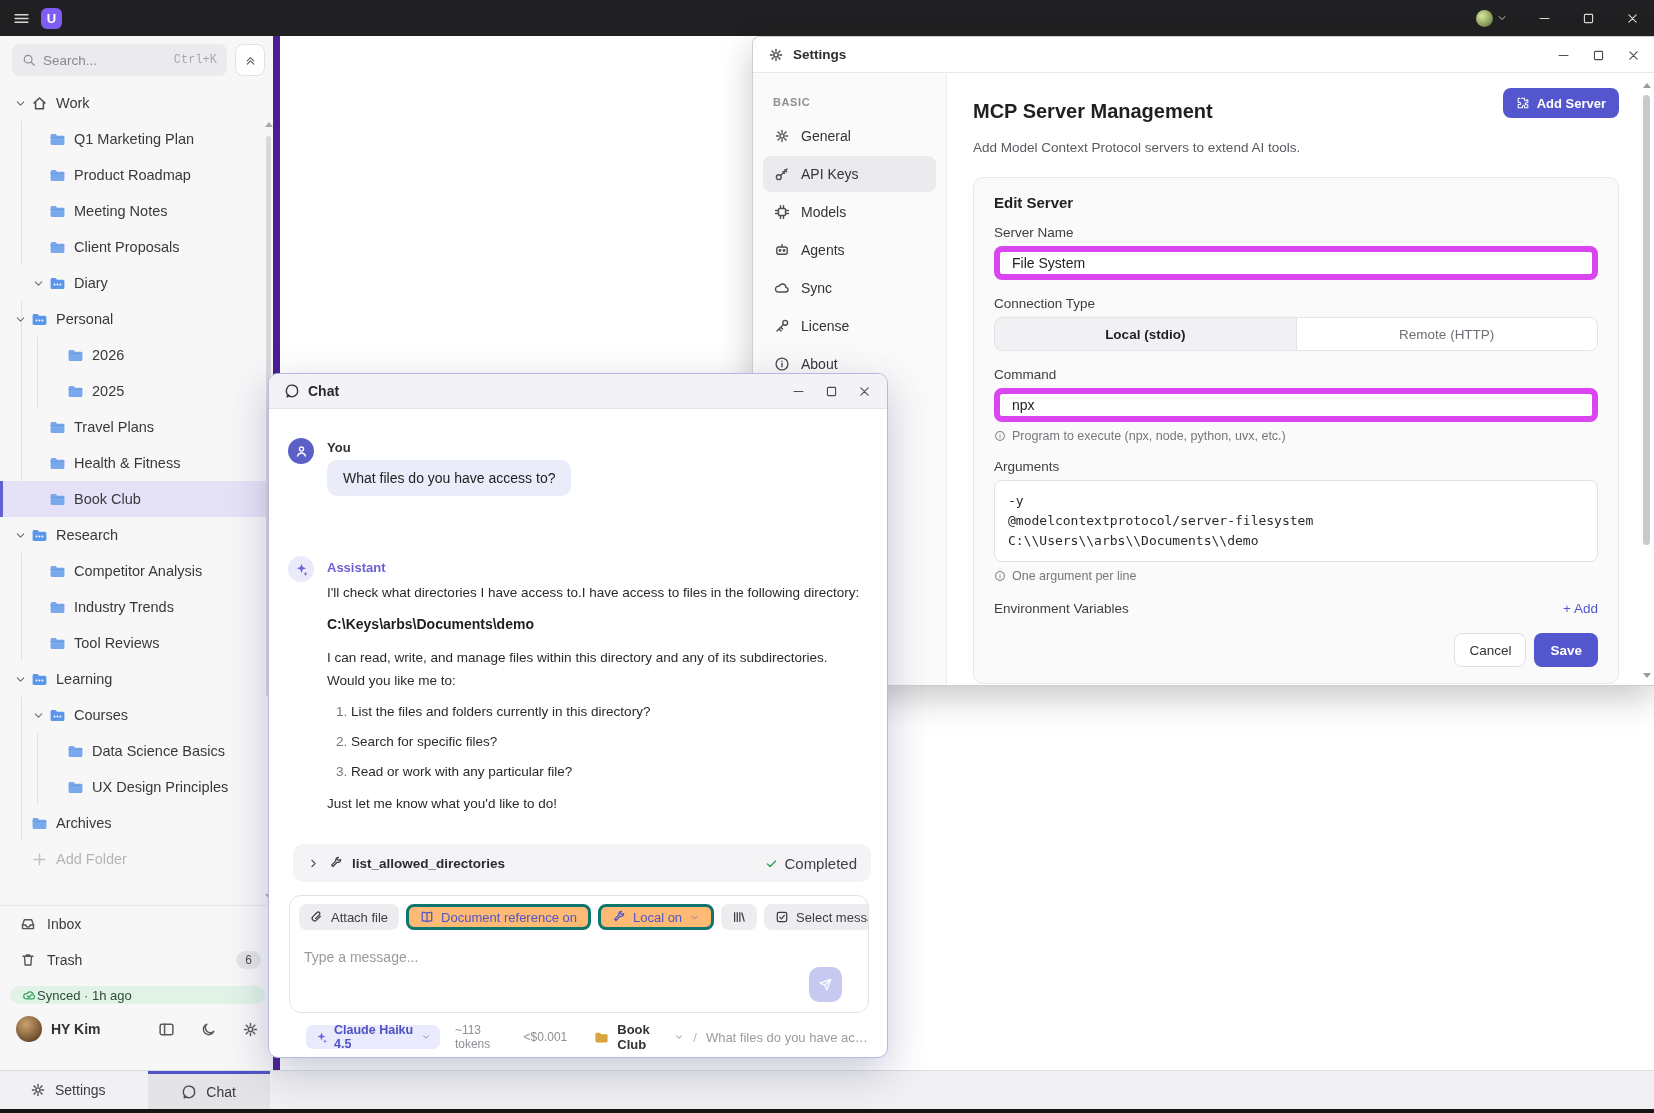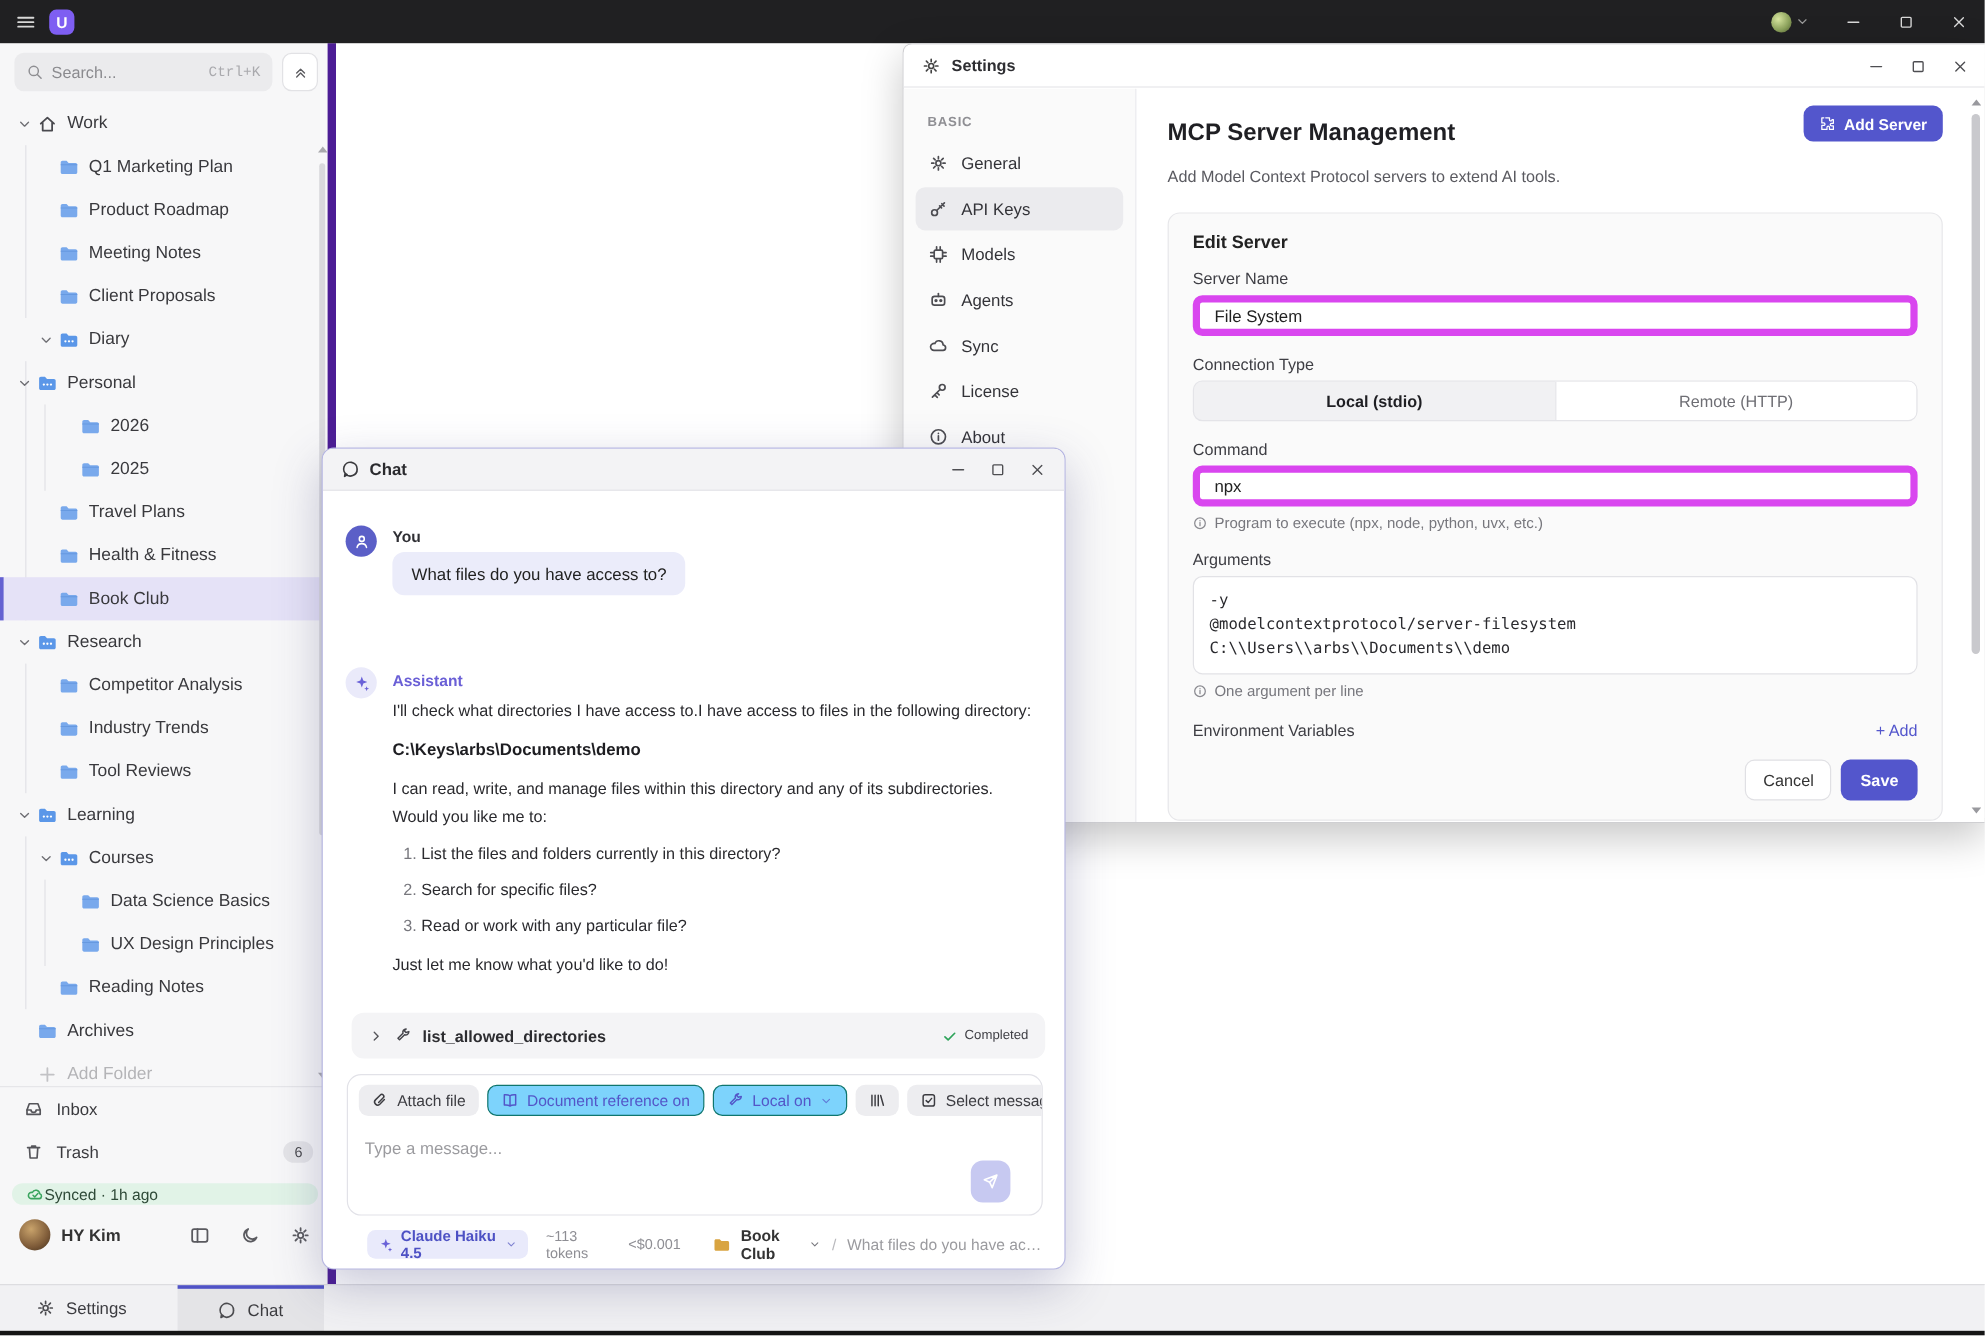--- a/index.html
+++ b/index.html
@@ -129,27 +129,27 @@
   .as-path { font-weight:bold; font-size:14px; margin-top:9px; color:#1d1d21; }
   .as-body { margin-top:11px; line-height:23px; }
   .as-list { margin:9px 0 0 24px; }
   .as-list li { margin-bottom:8px; color:#2a2a2e; }
   .as-list li::marker { color:#77777d; }
   .as-outro { margin-top:10px; }
   .tool-row { position:absolute; left:24px; top:470px; right:16px; height:38px; background:#f4f4f6; border-radius:10px; display:flex; align-items:center; padding:0 14px; gap:9px; cursor:pointer; }
   .tool-row .chevr { width:13px; height:13px; color:#55555a; }
   .tool-row .wrench { width:14px; height:14px; color:#44444a; }
   .tool-name { font-size:13.5px; font-weight:bold; color:#2c2c30; flex:1; }
-  .tool-status { display:flex; align-items:center; gap:6px; font-size:11px; color:#3f3f45; }
+  .tool-status { display:flex; align-items:center; gap:6px; font-size:15px; color:#3f3f45; }
   .tool-status .ic { width:13px; height:13px; color:#2ea35a; }
   .composer { position:absolute; left:20px; top:521px; right:18px; height:118px; border:1px solid #e2e2e8; border-radius:12px; background:#fff; }
   .comp-toolbar { display:flex; gap:7px; padding:8px 9px 0 9px; overflow:hidden; white-space:nowrap; }
   .pill { height:26px; border-radius:8px; display:inline-flex; align-items:center; gap:7px; padding:0 11px; font-size:13px; cursor:pointer; flex:0 0 auto; }
   .pill.gray { background:#ededf0; color:#3c3c41; }
-  .pill.purple { background:#7dd3fc; border:1px solid #0f766e; color:#5356c8; }
+  .pill.purple { background:#fdba74; border:3px solid #0f766e; color:#5356c8; }
   .pill .ic { width:14px; height:14px; }
   .pill .pc { width:11px; height:11px; opacity:.7; }
   .comp-input { padding:19px 14px 0; font-size:14px; color:#9b9b9f; cursor:text; }
   .send-btn { position:absolute; right:26px; bottom:10px; width:33px; height:35px; background:#c7c9f1; border:none; border-radius:10px; display:flex; align-items:center; justify-content:center; cursor:pointer; }
   .send-btn .ic { width:15px; height:15px; color:#fff; }
   .model-row { position:absolute; left:20px; top:650px; right:18px; height:26px; display:flex; align-items:center; }
   .model-pill { margin-left:17px; height:24px; background:#e9eafb; border-radius:7px; display:flex; align-items:center; gap:6px; padding:0 9px; cursor:pointer; }
   .model-pill .spark { width:13px; height:13px; }
   .model-name { font-size:12.5px; font-weight:bold; color:#4d51c4; }
   .model-pill .pc { width:10px; height:10px; color:#7d80d0; }
@@ -455,30 +455,20 @@
       </div>
       <div class="trow d2">
         <span class="chev-sp"></span>
         <span class="ic fic">
           <svg viewBox="0 0 16 16">
             <path d="M1.5 4.2c0-.8.6-1.4 1.4-1.4h3.2l1.6 1.7h5.4c.8 0 1.4.6 1.4 1.4v5.9c0 .8-.6 1.4-1.4 1.4H2.9c-.8 0-1.4-.6-1.4-1.4z" fill="#79a9ec"></path>
             <path d="M1.5 6h13" stroke="#6699e0" stroke-width=".8"></path>
           </svg>
         </span>
         <span class="tlabel">UX Design Principles</span>
-      </div>
-      <div class="trow d1">
-        <span class="chev-sp"></span>
-        <span class="ic fic">
-          <svg viewBox="0 0 16 16">
-            <path d="M1.5 4.2c0-.8.6-1.4 1.4-1.4h3.2l1.6 1.7h5.4c.8 0 1.4.6 1.4 1.4v5.9c0 .8-.6 1.4-1.4 1.4H2.9c-.8 0-1.4-.6-1.4-1.4z" fill="#79a9ec"></path>
-            <path d="M1.5 6h13" stroke="#6699e0" stroke-width=".8"></path>
-          </svg>
-        </span>
-        <span class="tlabel">Reading Notes</span>
       </div>
       <div class="trow d0">
         <span class="chev-sp"></span>
         <span class="ic fic">
           <svg viewBox="0 0 16 16">
             <path d="M1.5 4.2c0-.8.6-1.4 1.4-1.4h3.2l1.6 1.7h5.4c.8 0 1.4.6 1.4 1.4v5.9c0 .8-.6 1.4-1.4 1.4H2.9c-.8 0-1.4-.6-1.4-1.4z" fill="#79a9ec"></path>
             <path d="M1.5 6h13" stroke="#6699e0" stroke-width=".8"></path>
           </svg>
         </span>
         <span class="tlabel">Archives</span>

